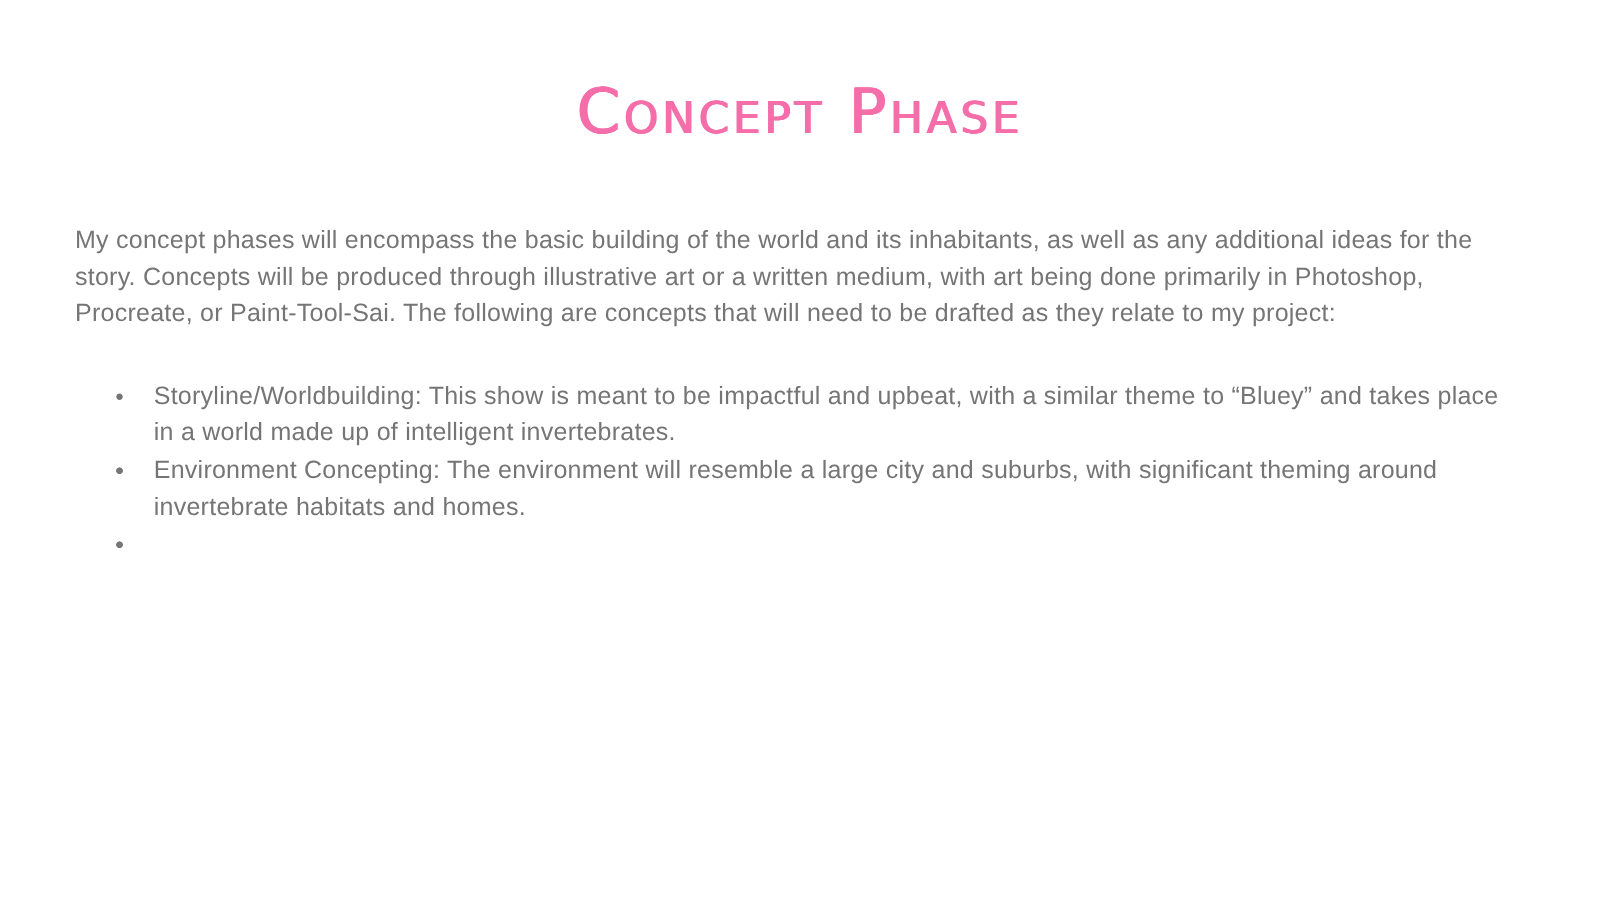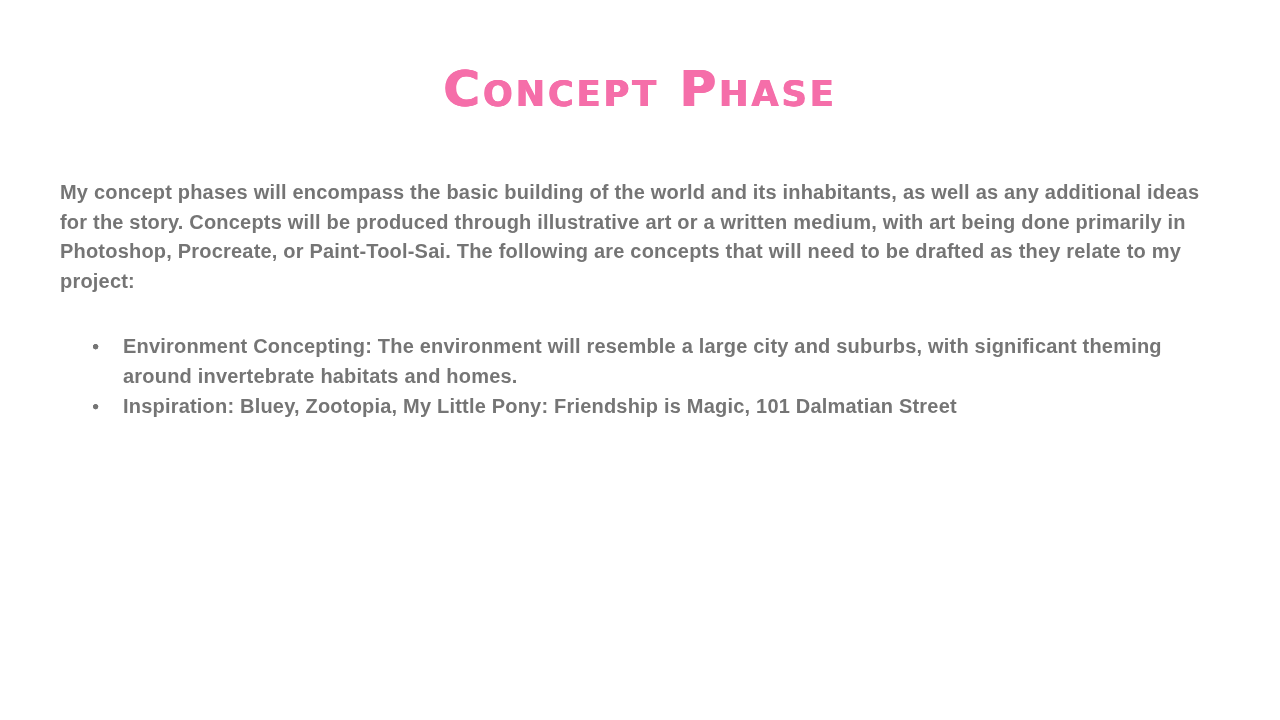--- a/index.html
+++ b/index.html
@@ -16,38 +16,37 @@
     font-family: "Liberation Sans", sans-serif;
   }
   .slide-title {
     position: absolute;
     top: 62px;
     left: 0;
     right: 0;
     margin: 0;
     text-align: center;
     font-family: "DejaVu Sans", sans-serif;
-    font-weight: bold;
+    font-weight: normal;
     font-variant: small-caps;
     font-size: 50px;
     line-height: 1.1;
     letter-spacing: 3px;
     color: #f56ea9;
     text-shadow: 0.6px 0 0 #f56ea9, -0.6px 0 0 #f56ea9;
   }
   .body-content {
     position: absolute;
     top: 178px;
     left: 60px;
     width: 1150px;
     color: #757575;
     font-size: 20px;
     line-height: 29.6px;
     letter-spacing: 0.2px;
-    font-weight: bold;
   }
   .body-paragraph {
     margin: 0;
   }
   .bullet-list {
     margin: 36px 0 0 0;
     padding: 0;
     list-style: none;
   }
   .bullet-item {
@@ -71,32 +70,32 @@
 
   <h1 class="slide-title">Concept Phase</h1>
 
   <div class="body-content">
 
     <p class="body-paragraph">My concept phases will encompass the basic building of the world and its inhabitants, as well as any additional ideas for the story. Concepts will be produced through illustrative art or a written medium, with art being done primarily in Photoshop, Procreate, or Paint-Tool-Sai. The following are concepts that will need to be drafted as they relate to my project:</p>
 
     <ul class="bullet-list">
       <li class="bullet-item">
         <span class="bullet-icon">●</span>
+        <span>Storyline/Worldbuilding: This show is meant to be impactful and upbeat, with a similar theme to “Bluey” and takes place in a world made up of intelligent invertebrates.</span>
       </li>
       <li class="bullet-item">
         <span class="bullet-icon">●</span>
       </li>
       <li class="bullet-item">
         <span class="bullet-icon">●</span>
         <span>Environment Concepting: The environment will resemble a large city and suburbs, with significant theming around invertebrate habitats and homes.</span>
       </li>
       <li class="bullet-item">
         <span class="bullet-icon">●</span>
       </li>
       <li class="bullet-item">
         <span class="bullet-icon">●</span>
-        <span>Inspiration: Bluey, Zootopia, My Little Pony: Friendship is Magic, 101 Dalmatian Street</span>
       </li>
     </ul>
 
   </div>
 
 </div>
 
 </body></html>

